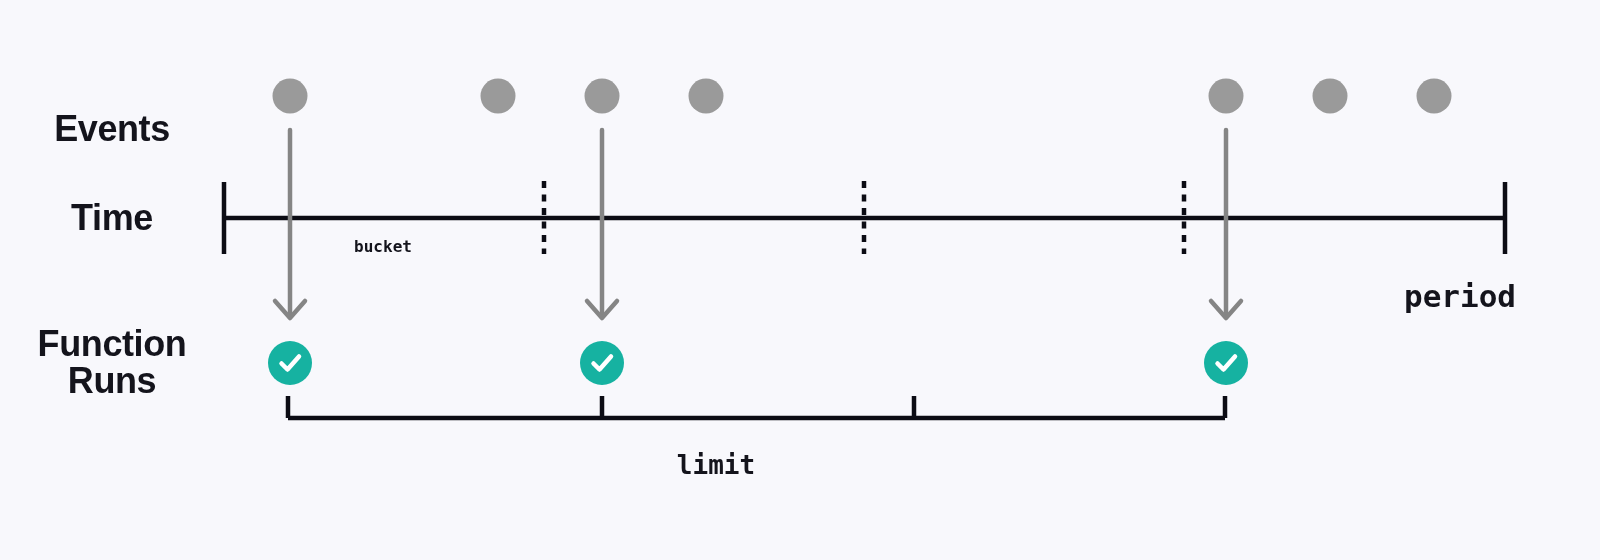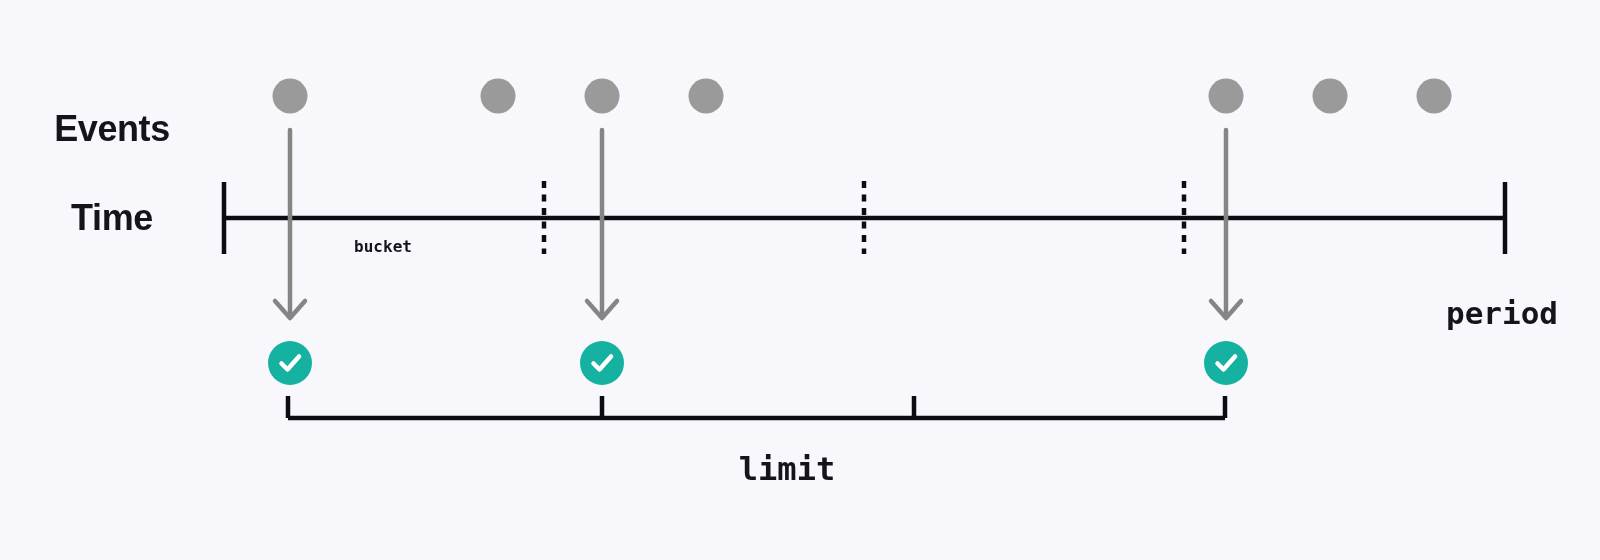--- a/index.html
+++ b/index.html
@@ -32,22 +32,22 @@
   #label-function-runs { top: 325px; }
   .mono-label {
     position: absolute;
     transform: translateX(-50%);
     font-family: "DejaVu Sans Mono", monospace;
     font-weight: 700;
     color: #14141c;
     white-space: nowrap;
   }
   #label-bucket { left: 383px; top: 237px; font-size: 16px; }
-  #label-period { left: 1502px; top: 278px; font-size: 31px; margin-top: 17px; }
-  #label-limit  { left: 787px;  top: 450px; font-size: 32px; }
+  #label-period { left: 1460px; top: 278px; font-size: 31px; }
+  #label-limit  { left: 716px;  top: 450px; font-size: 26px; }
 </style>
 </head>
 <body>
 
 <div class="canvas" style="background: rgb(248, 248, 252);">
 
   <svg id="diagram-svg" class="diagram-svg" width="1600" height="560" viewBox="0 0 1600 560">
       <line x1="224" y1="218" x2="1505" y2="218" stroke="#0c0c14" stroke-width="4.5"></line>
       <line x1="224" y1="182" x2="224" y2="254" stroke="#0c0c14" stroke-width="4.5"></line>
       <line x1="1505" y1="182" x2="1505" y2="254" stroke="#0c0c14" stroke-width="4.5"></line>
@@ -77,20 +77,22 @@
       <line x1="288" y1="396" x2="288" y2="418" stroke="#0c0c14" stroke-width="4.5"></line>
       <line x1="602" y1="396" x2="602" y2="418" stroke="#0c0c14" stroke-width="4.5"></line>
       <line x1="914" y1="396" x2="914" y2="418" stroke="#0c0c14" stroke-width="4.5"></line>
       <line x1="1225" y1="396" x2="1225" y2="418" stroke="#0c0c14" stroke-width="4.5"></line>
     </svg>
 
   <div class="row-label" id="label-events">Events</div>
 
   <div class="row-label" id="label-time">Time</div>
 
+  <div class="row-label" id="label-function-runs"><span>Function</span>
+<span>Runs</span></div>
 
   <div class="mono-label" id="label-bucket">bucket</div>
 
   <div class="mono-label" id="label-period">period</div>
 
   <div class="mono-label" id="label-limit">limit</div>
 
 </div>
 
 </body></html>

